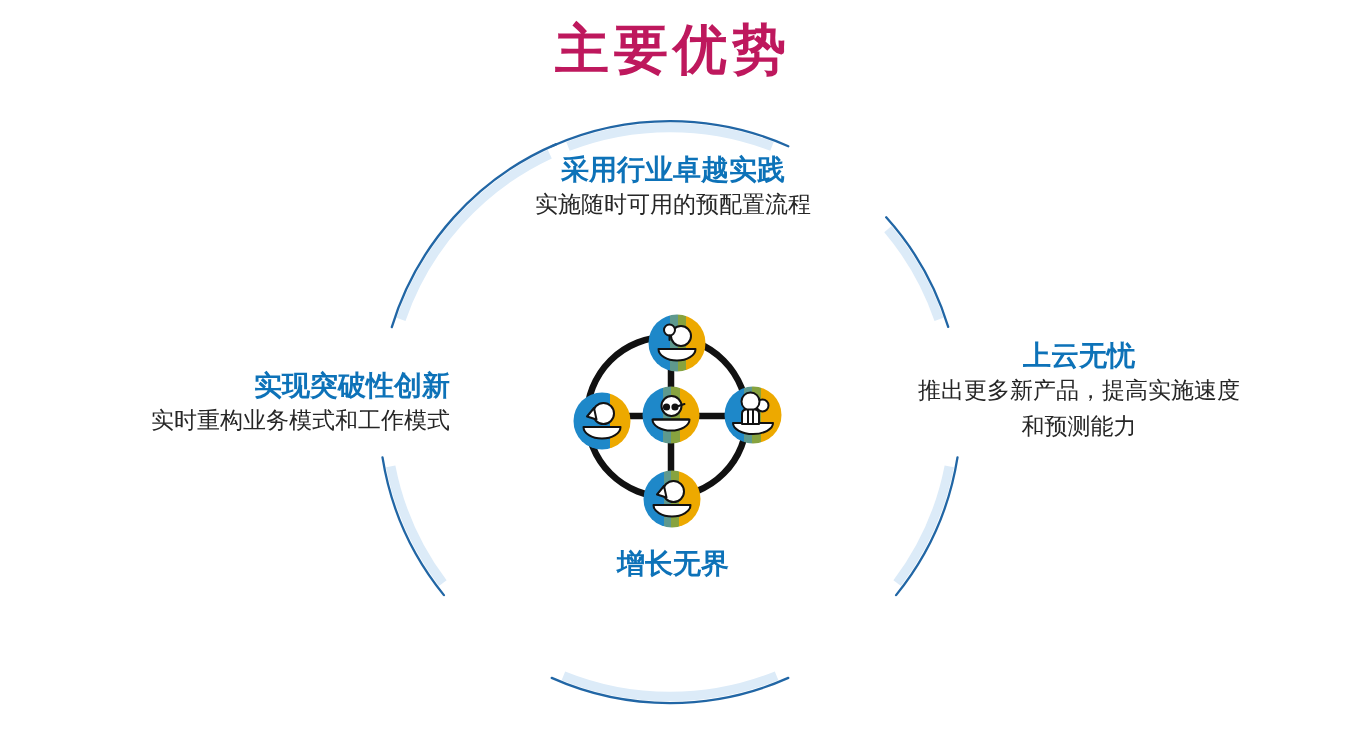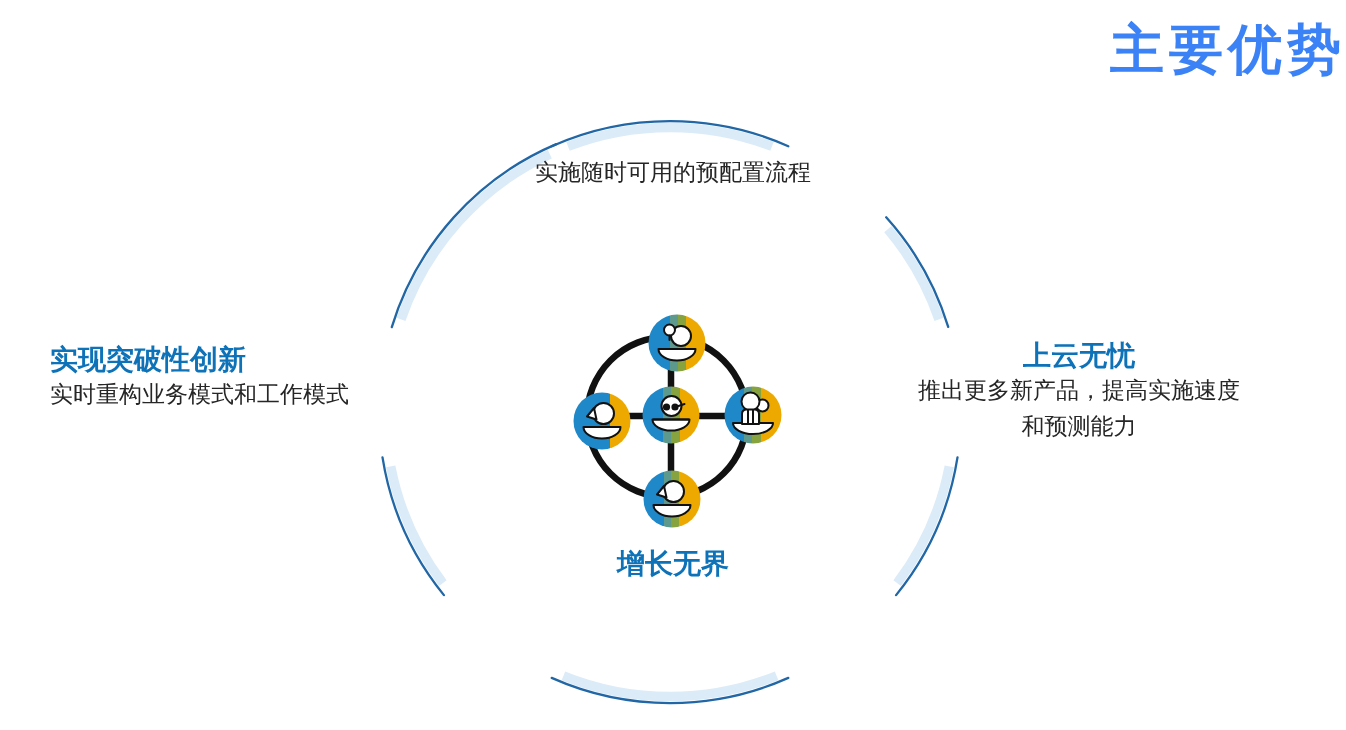--- a/index.html
+++ b/index.html
@@ -17,25 +17,25 @@
   body{
     position:relative;
     background:#ffffff;
     overflow:hidden;
     font-family:"Liberation Sans","DejaVu Sans",sans-serif;
     color:var(--body-text);
   }
   .main-title{
     position:absolute;
     top:14px; left:0; width:1346px;
-    text-align:right;
+    text-align:center;
     font-size:54px;
     font-weight:900;
     letter-spacing:5px;
-    color:#3b82f6;
+    color:#be185d;
   }
   .diagram-svg{
     position:absolute;
     top:0; left:0;
     width:1346px; height:730px;
   }
   .arc-band{fill:none;stroke:var(--arc-light);stroke-width:9.5;}
   .arc-dark{fill:none;stroke:var(--arc-dark);stroke-width:2.3;stroke-linecap:round;}
   .net-line{fill:none;stroke:#111111;stroke-width:6.5;}
   .f-blue{fill:var(--avatar-blue);}
@@ -55,21 +55,21 @@
   }
   .benefit-desc{
     margin-top:1px;
     font-size:23px;
     line-height:1.55;
     color:var(--body-text);
     white-space:pre-line;
   }
   .benefit-top{left:453px;top:154px;width:440px;text-align:center;}
   .benefit-right{left:884px;top:340px;width:390px;text-align:center;}
-  .benefit-left{right:896px;top:344px;width:400px;}
+  .benefit-left{right:896px;top:370px;width:400px;text-align:right;}
   .benefit-bottom{left:423px;top:548px;width:500px;text-align:center;}
 </style>
 </head>
 <body>
 
 <h1 class="main-title">主要优势</h1>
 
 <svg class="diagram-svg" viewBox="0 0 1346 730" xmlns="http://www.w3.org/2000/svg">
   <defs>
     <clipPath id="avclip" clipPathUnits="userSpaceOnUse">
@@ -159,20 +159,21 @@
         <rect x="7" y="-29" width="22" height="58" class="f-gold"></rect>
       </g>
       <path class="person" d="M -18.5,6 A 18.5,11.5 0 0 0 18.5,6 Z"></path>
       <circle class="person" cx="1.5" cy="-7.5" r="10.5"></circle>
       <path class="person" d="M -8,-13 L -15,-4.5 L -5.5,-1.5 Z"></path>
     </g>
   </g>
 </svg>
 
 <div class="benefit benefit-top">
+  <div class="benefit-title">采用行业卓越实践</div>
   <div class="benefit-desc">实施随时可用的预配置流程</div>
 </div>
 
 <div class="benefit benefit-right">
   <div class="benefit-title">上云无忧</div>
   <div class="benefit-desc">推出更多新产品，提高实施速度
 和预测能力</div>
 </div>
 
 <div class="benefit benefit-left">

